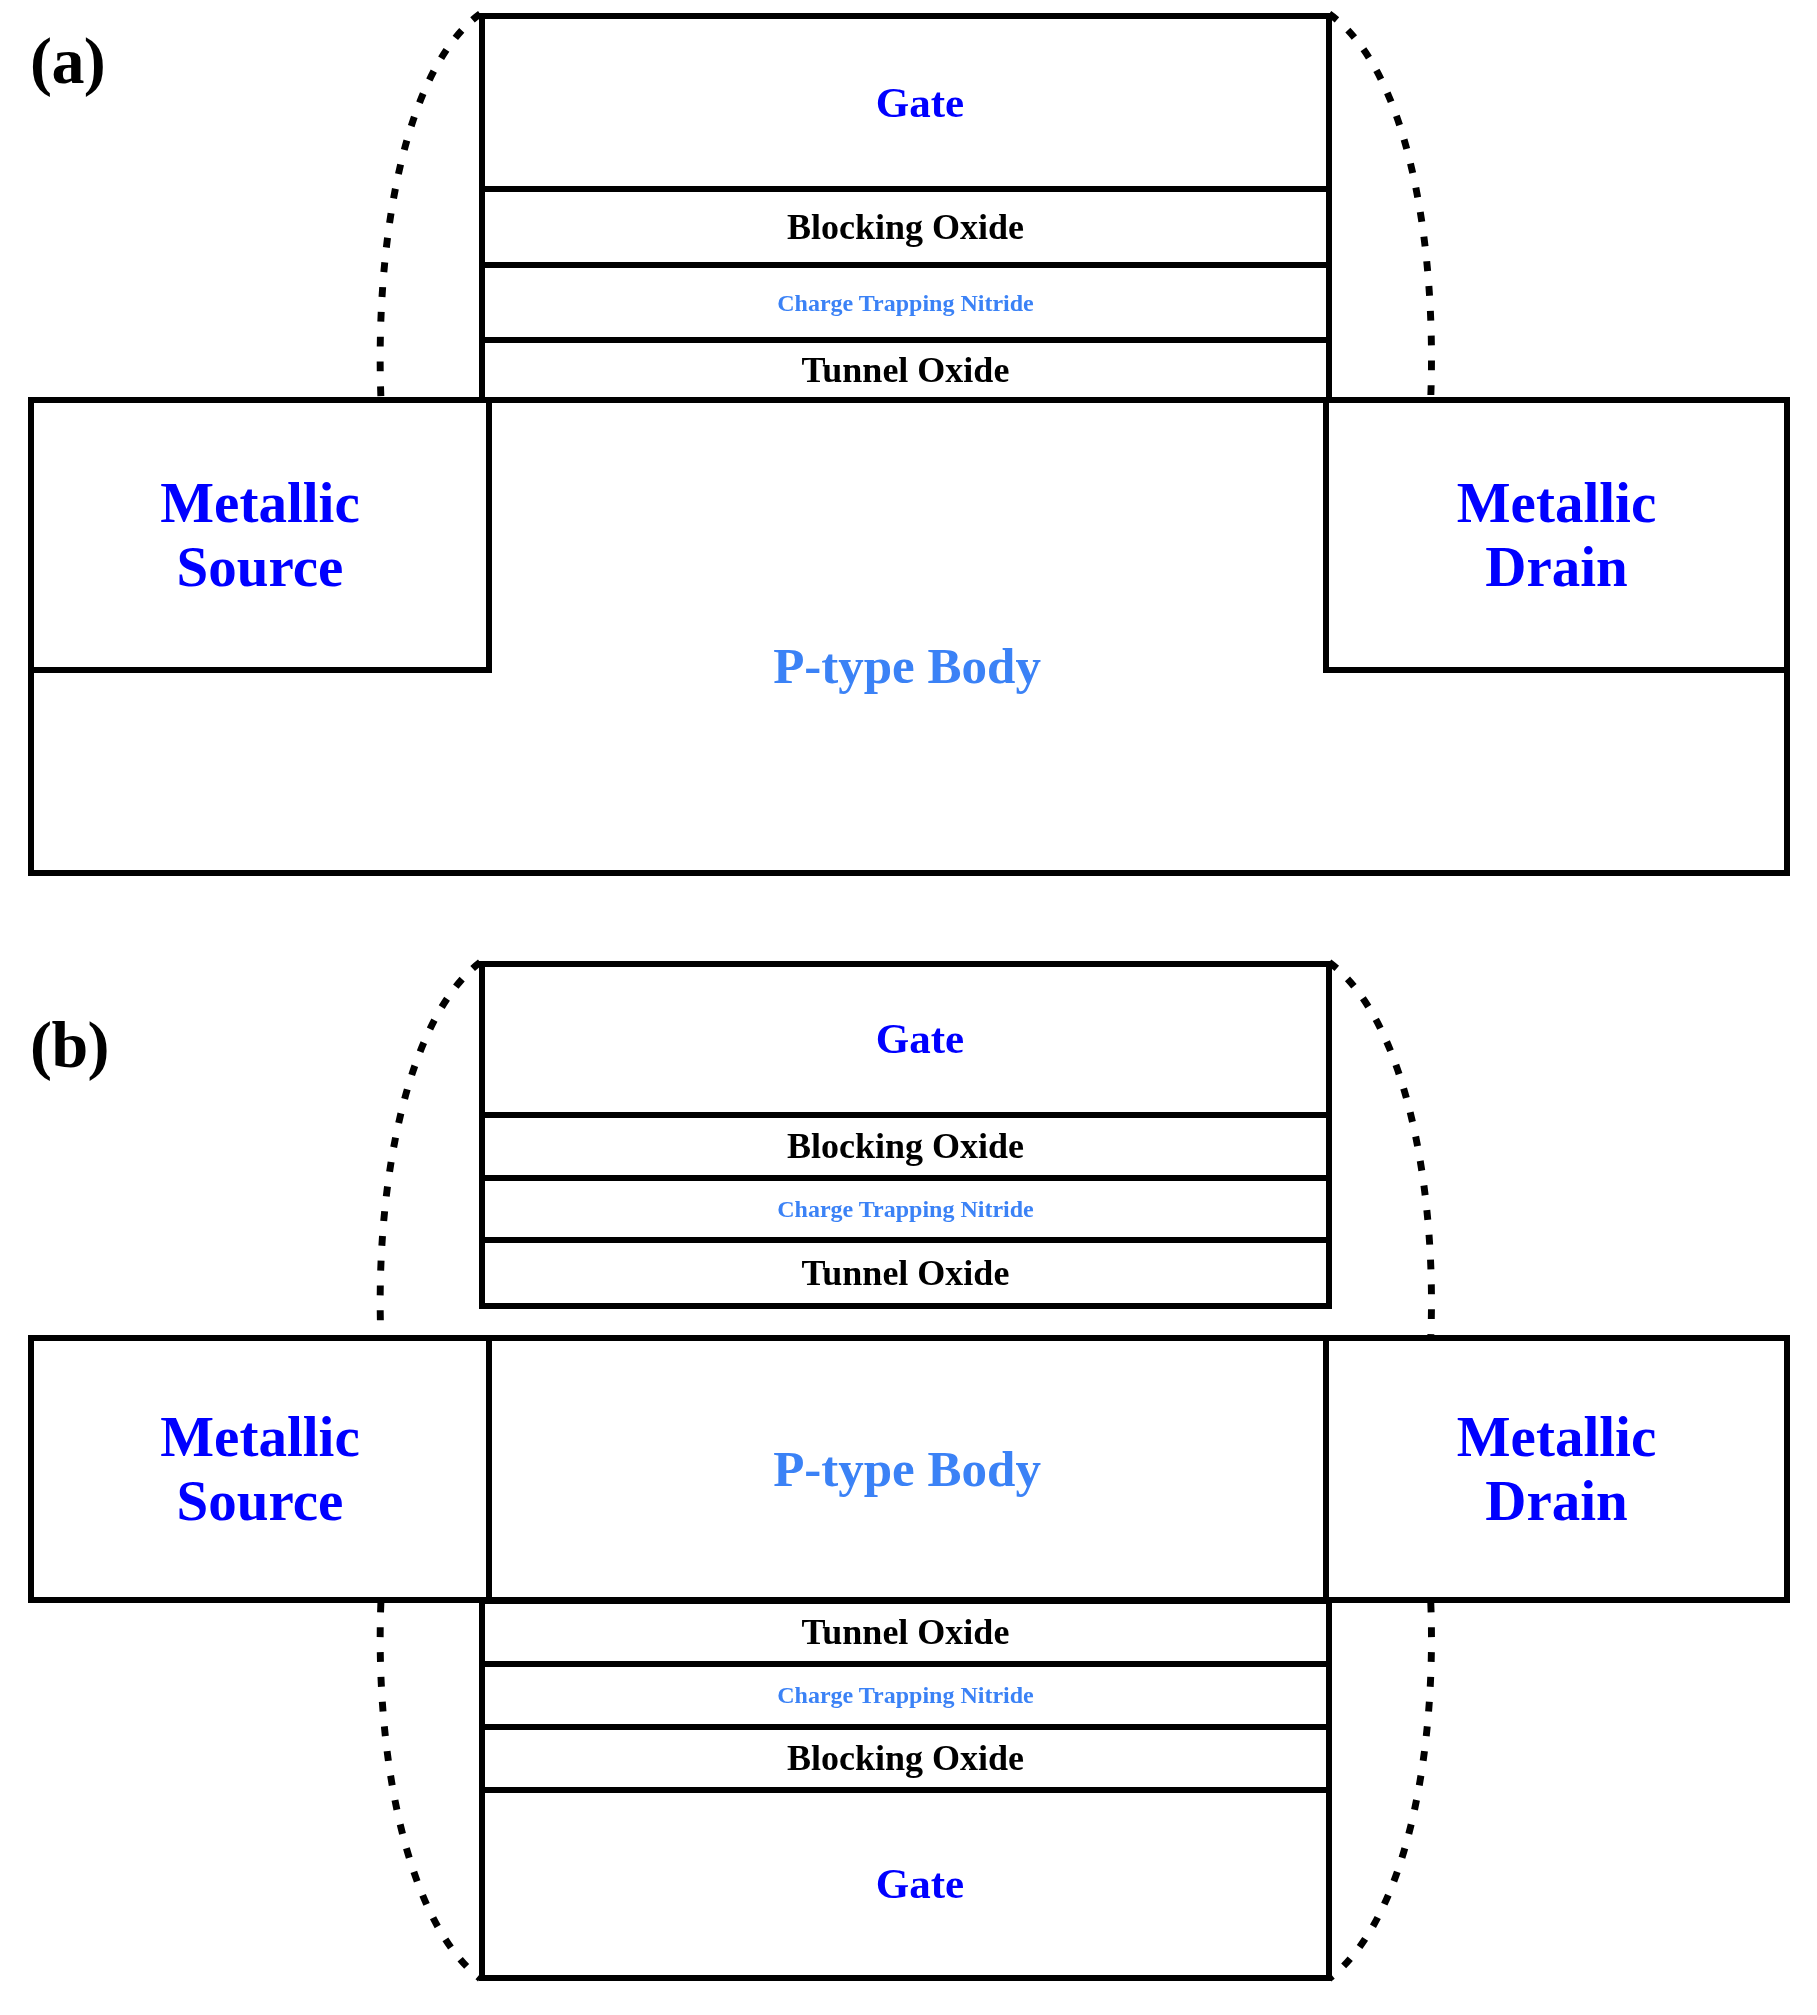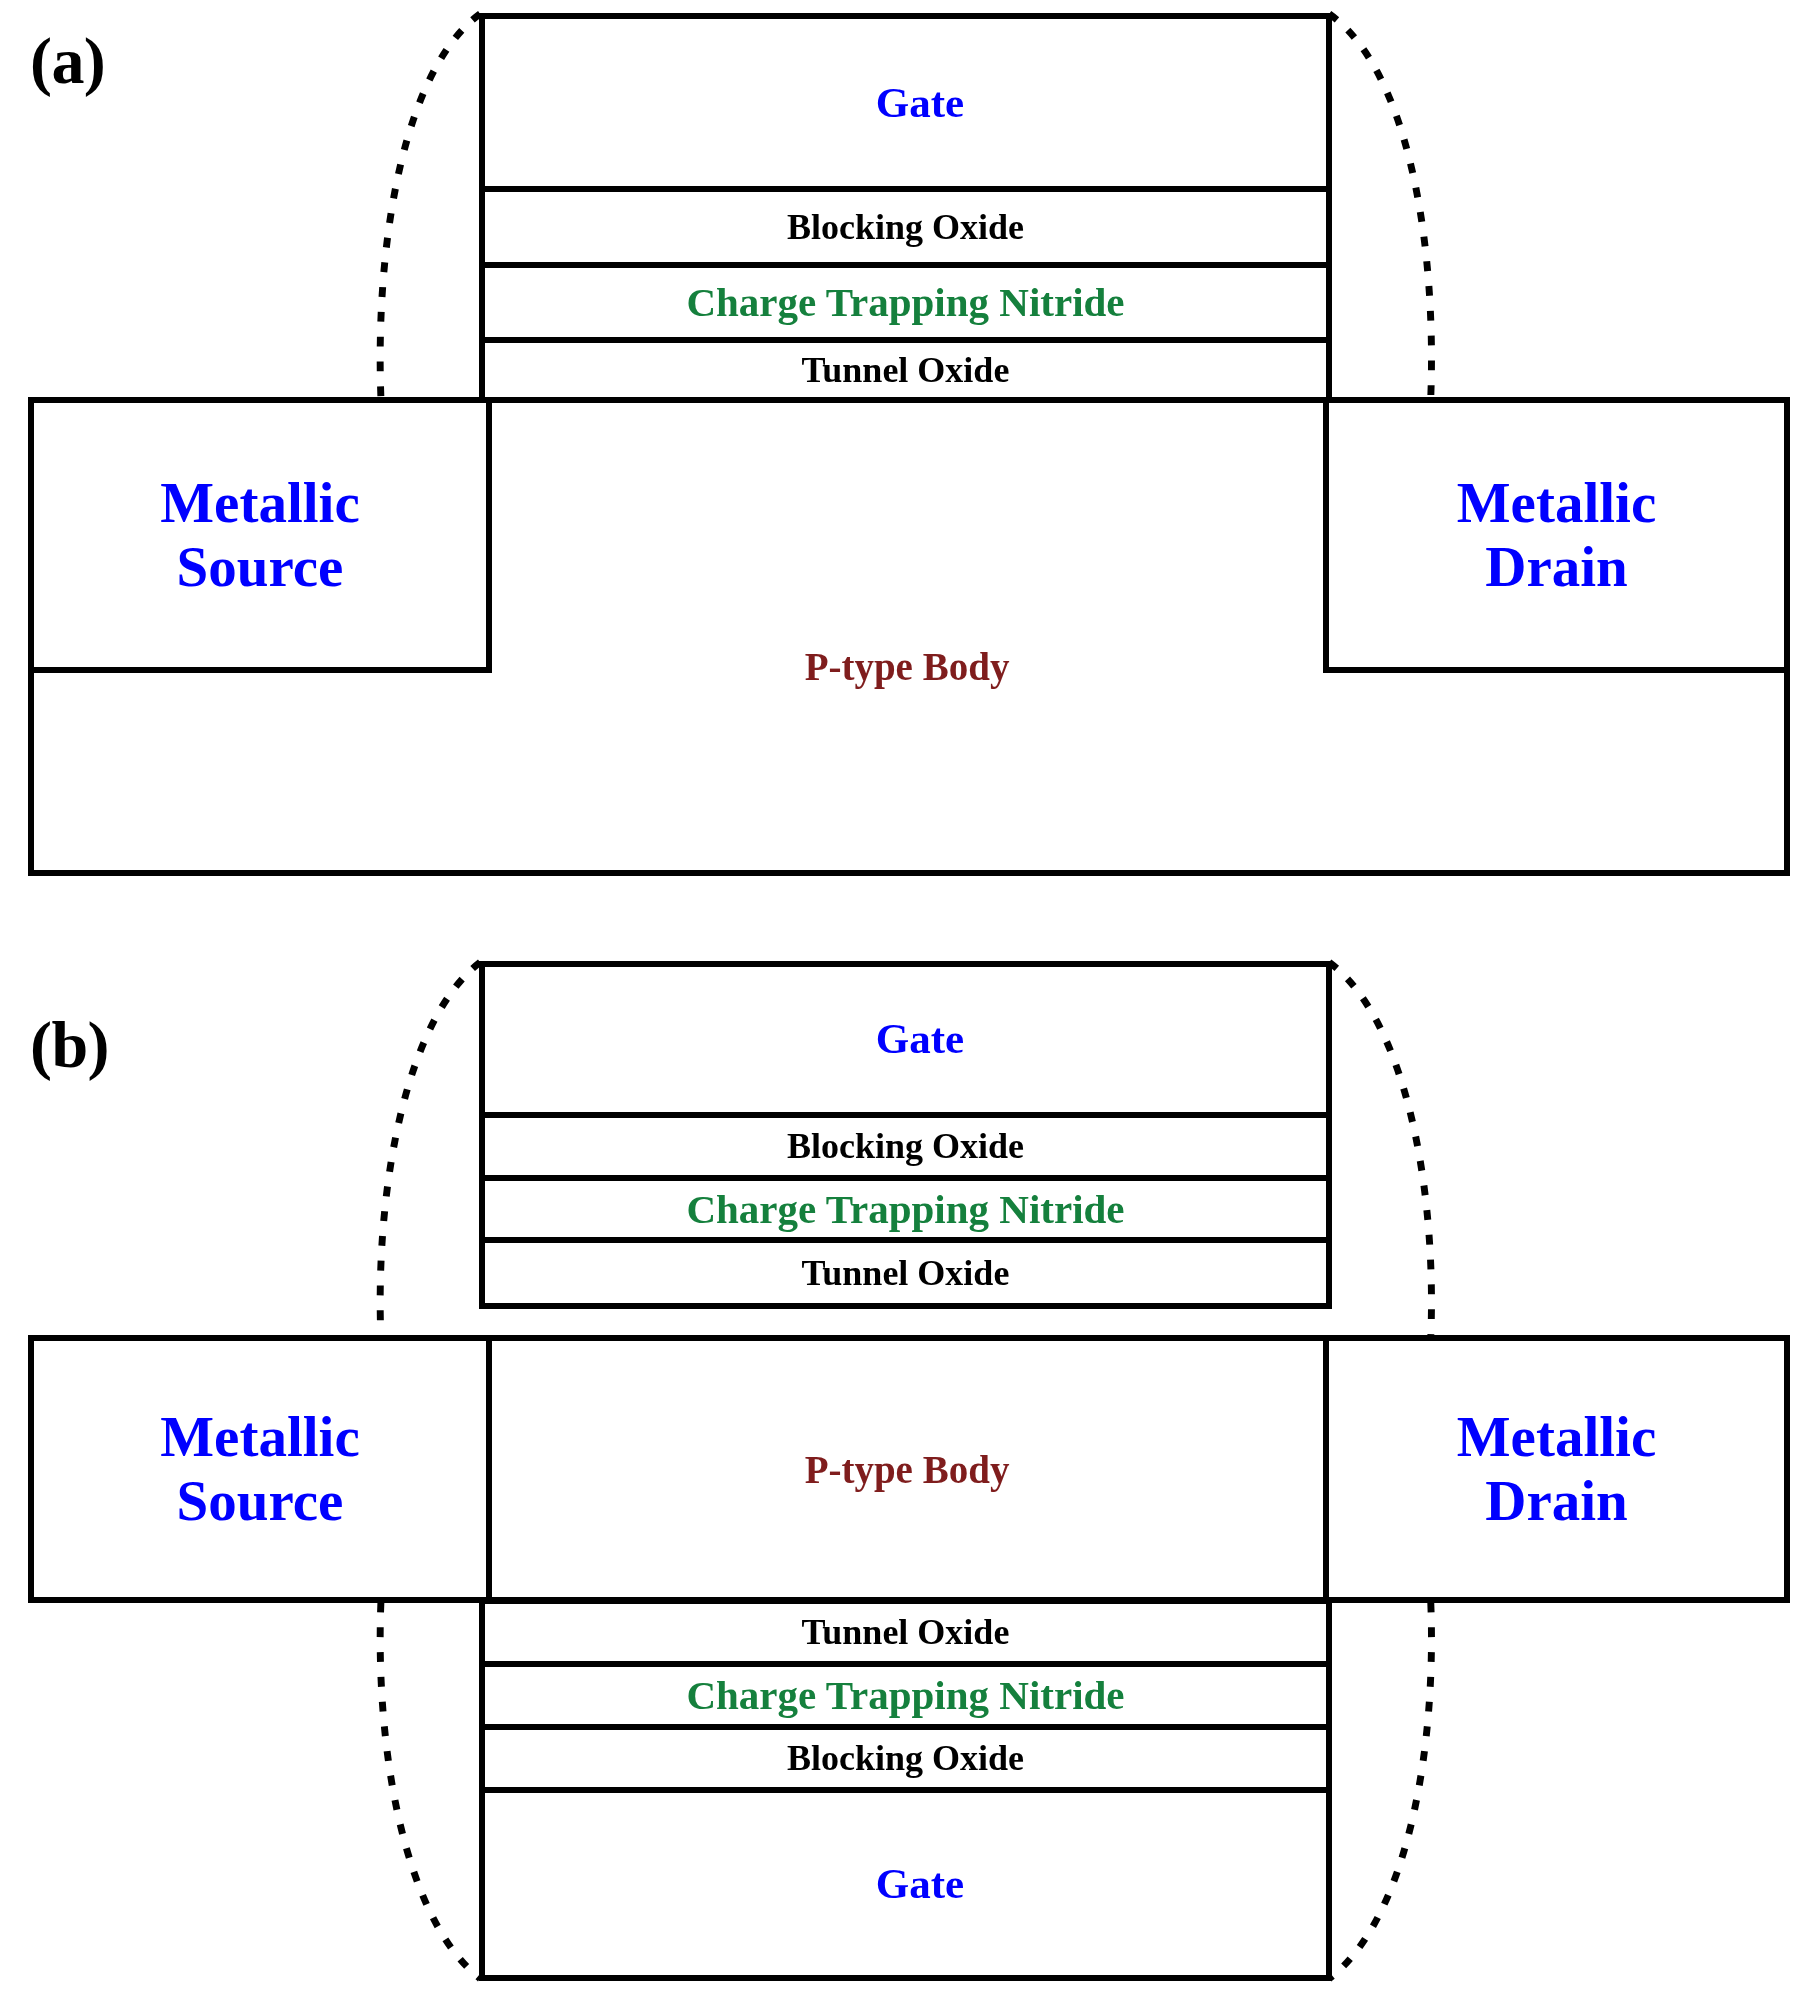--- a/index.html
+++ b/index.html
@@ -40,23 +40,23 @@
   }
 
   .lbl{
     font-weight:700;
     line-height:1.12;
     white-space:pre-line;
     pointer-events:none;
   }
   .lbl-gate{color:#0000ff;font-size:43px;margin-left:29px;}
   .lbl-oxide{color:#000000;font-size:36px;}
-  .lbl-nitride{color:#15803d;font-size:41px;}
+  .lbl-nitride{color:#3b82f6;font-size:24px;}
   .lbl-metal{color:#0000ff;font-size:57px;}
-  .lbl-body{color:#7f1d1d;font-size:39px;}
+  .lbl-body{color:#3b82f6;font-size:51px;}
 
   
   .floating-label{
     position:absolute;
     display:flex;
     align-items:center;
     justify-content:center;
     text-align:center;
     pointer-events:none;
   }

